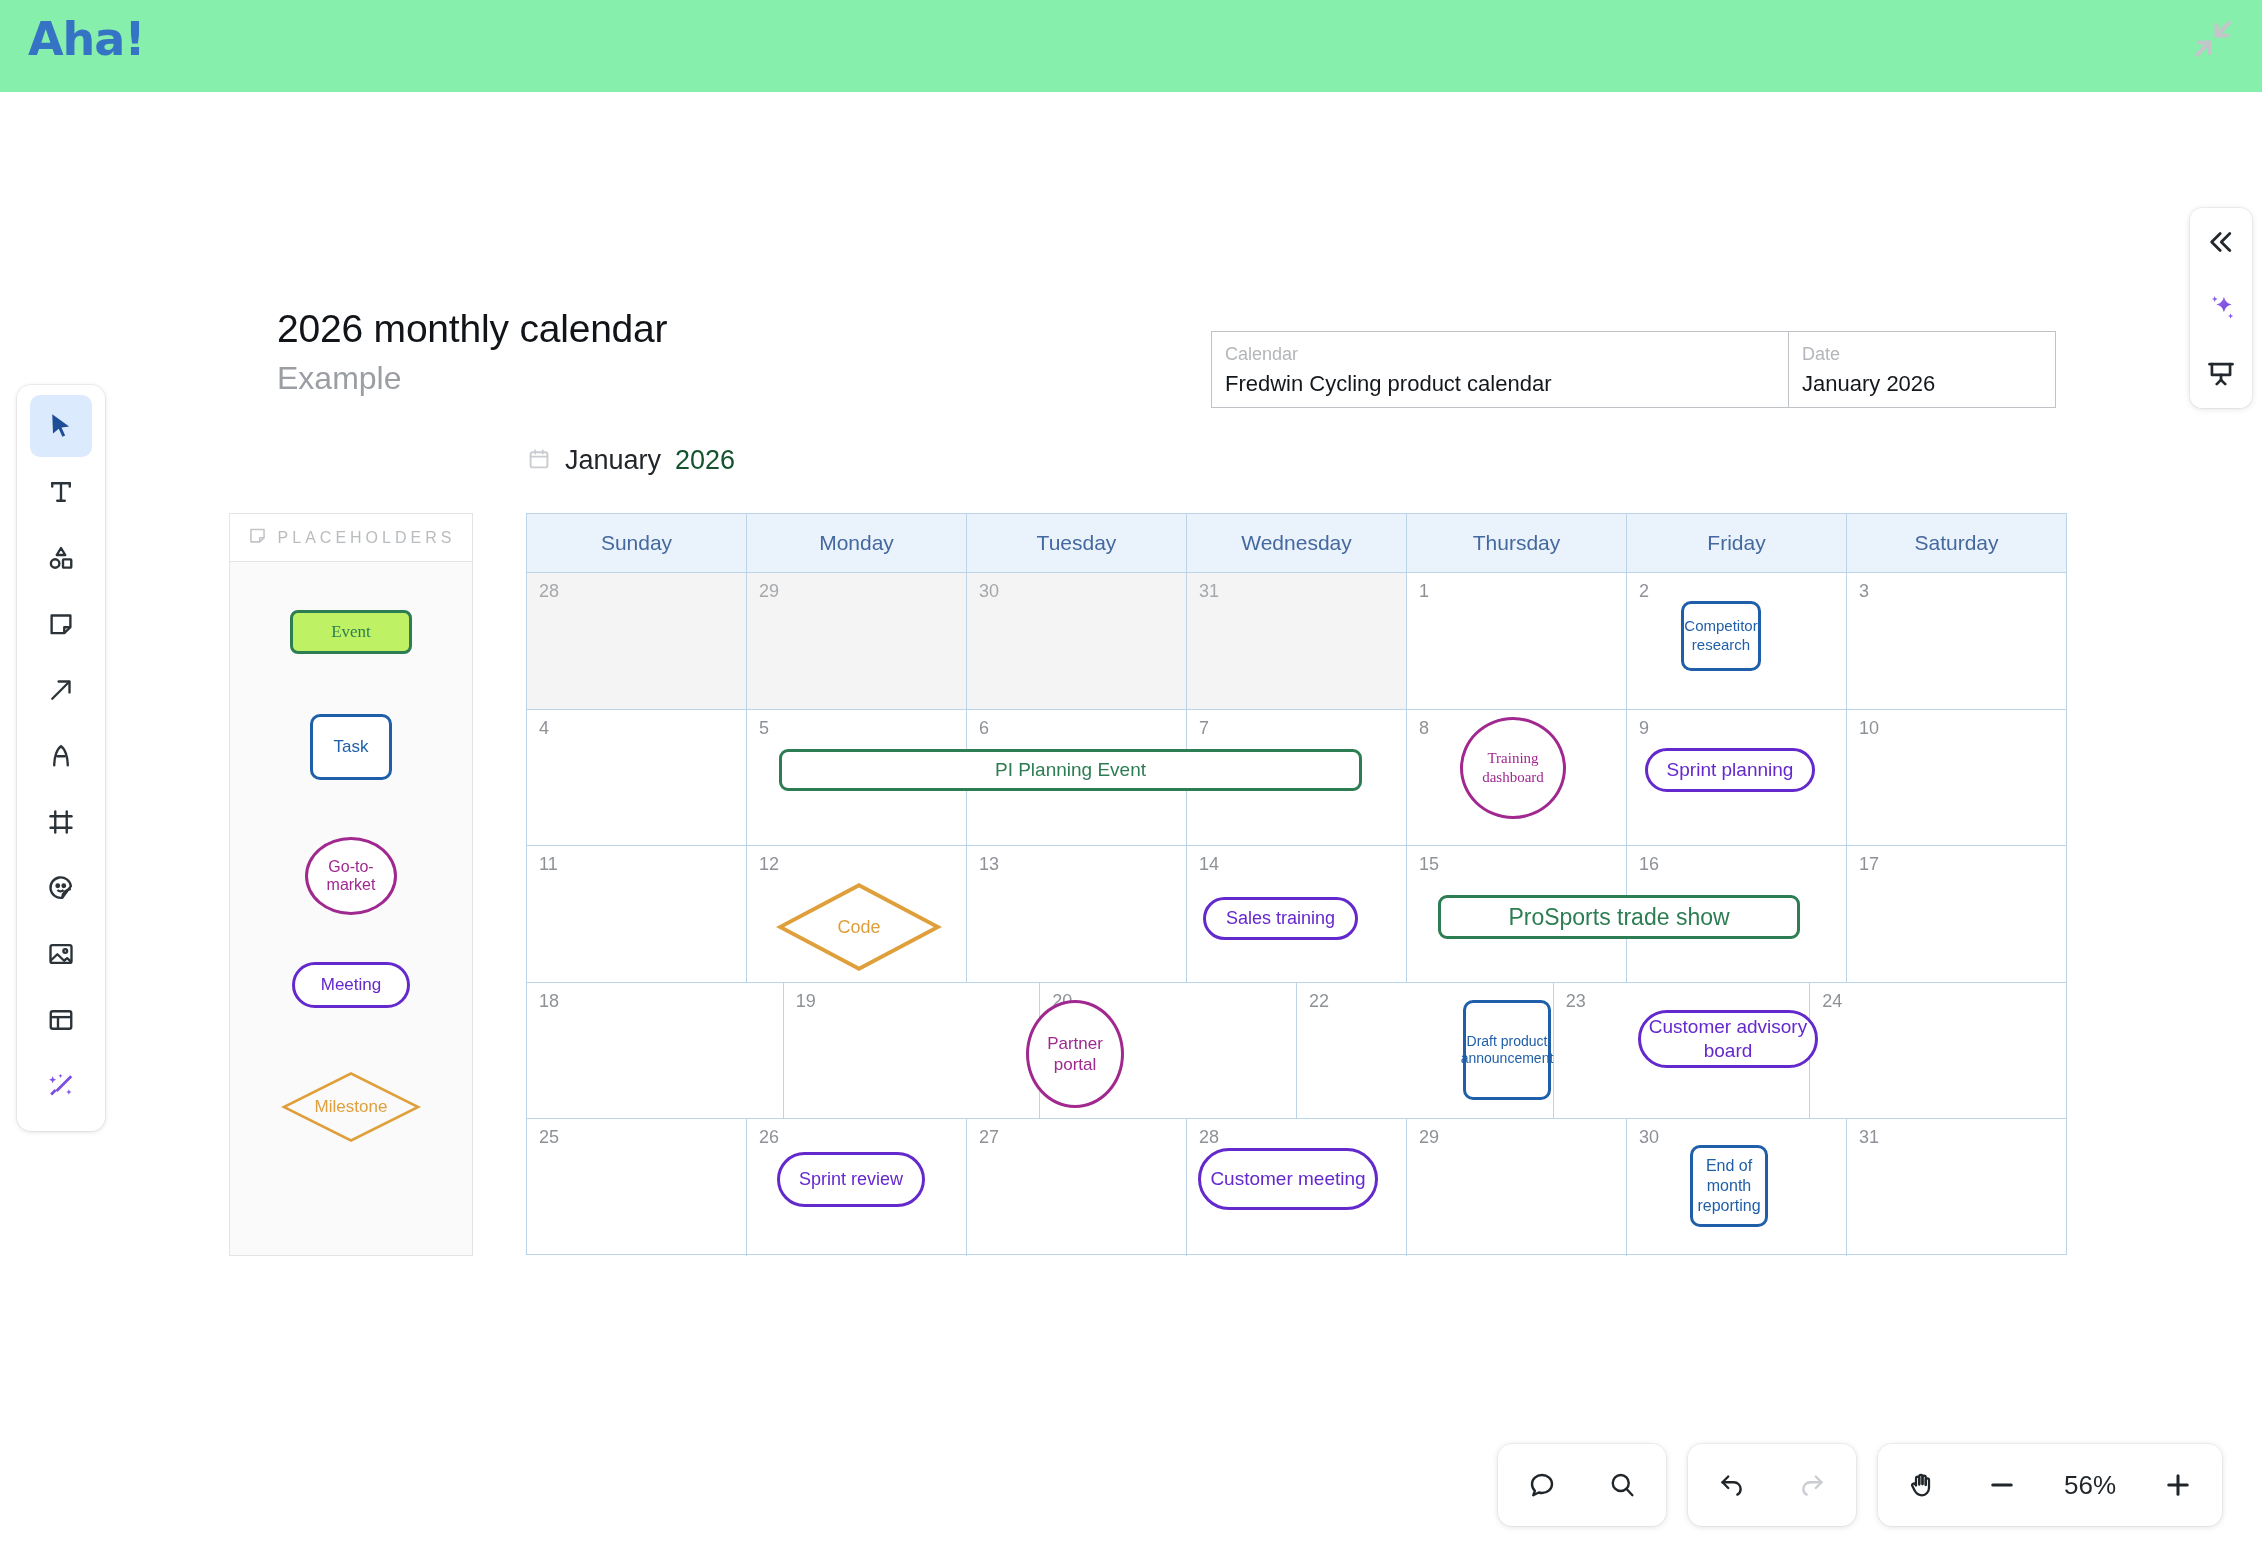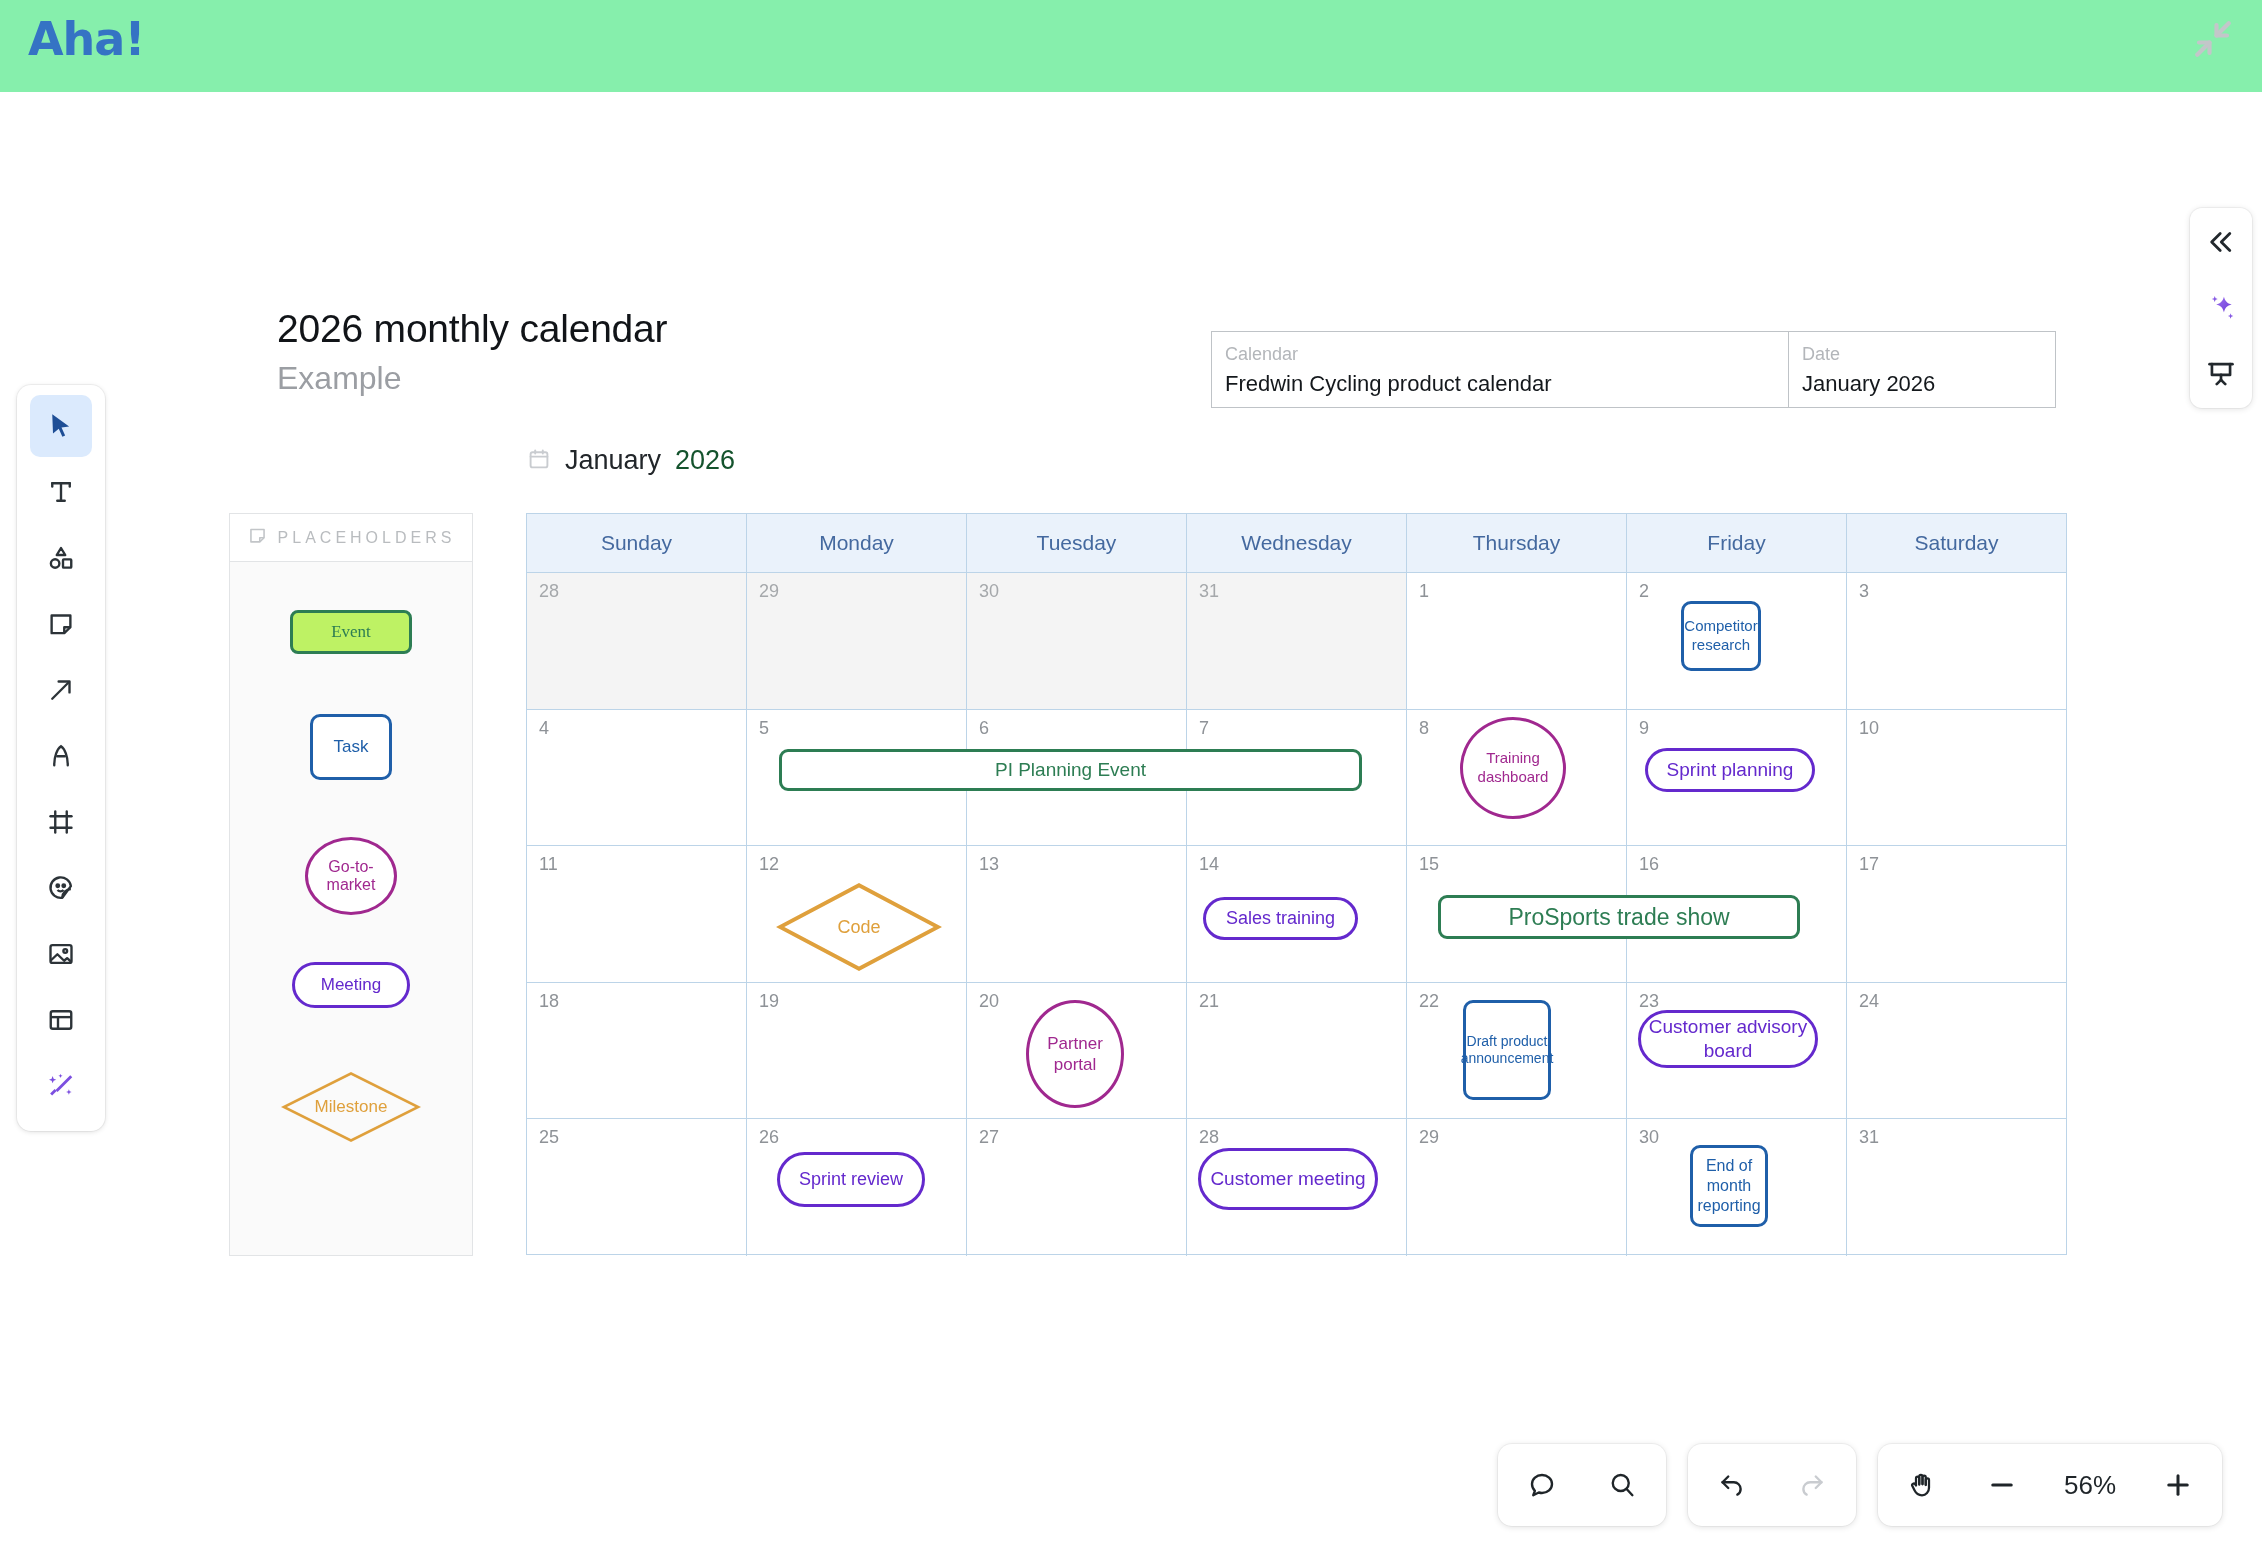--- a/index.html
+++ b/index.html
@@ -438,23 +438,20 @@
             <div class="cell">
               <span class="daynum">18</span>
             </div>
             <div class="cell">
               <span class="daynum">19</span>
             </div>
             <div class="cell">
               <span class="daynum">20</span>
             </div>
             <div class="cell">
-              <span class="daynum">21</span>
-            </div>
-            <div class="cell">
               <span class="daynum">22</span>
             </div>
             <div class="cell">
               <span class="daynum">23</span>
             </div>
             <div class="cell">
               <span class="daynum">24</span>
             </div>
           </div>
           <div class="cal-row">
@@ -483,21 +480,21 @@
         </div>
     </div>
     <div id="events-layer" style="position: absolute; left: 0px; top: 0px; width: 2262px; height: 1554px; pointer-events: none;">
         <div class="ev task" style="left: 1681px; top: 601px; width: 80px; height: 70px; font-size: 15px; line-height: 1.25; pointer-events: auto;">
           <span style="padding: 0px 5px;">Competitor research</span>
         </div>
         <div class="ev event" style="left: 779px; top: 749px; width: 583px; height: 42px; font-size: 19px; line-height: 1.25; pointer-events: auto;">
           <span style="padding: 0px 5px;">PI Planning Event</span>
         </div>
         <div class="ev gtm" style="left: 1460px; top: 717px; width: 106px; height: 102px; font-size: 15px; line-height: 1.25; pointer-events: auto;">
-          <span style="padding: 0px 5px;">Training dashboard</span>
+          <span style="padding: 0px 5px; font-family: Liberation Serif, serif;">Training dashboard</span>
         </div>
         <div class="ev meeting" style="left: 1645px; top: 748px; width: 170px; height: 44px; font-size: 19px; line-height: 1.25; pointer-events: auto;">
           <span style="padding: 0px 5px;">Sprint planning</span>
         </div>
         <div class="ev milestone" style="left: 776px; top: 883px; width: 166px; height: 88px; font-size: 18px; line-height: 1.25; pointer-events: auto;">
           <span class="dia"></span>
           <span class="lbl" style="font-size: 18px;">Code</span>
         </div>
         <div class="ev meeting" style="left: 1203px; top: 897px; width: 155px; height: 43px; font-size: 18px; line-height: 1.25; pointer-events: auto;">
           <span style="padding: 0px 5px;">Sales training</span>

